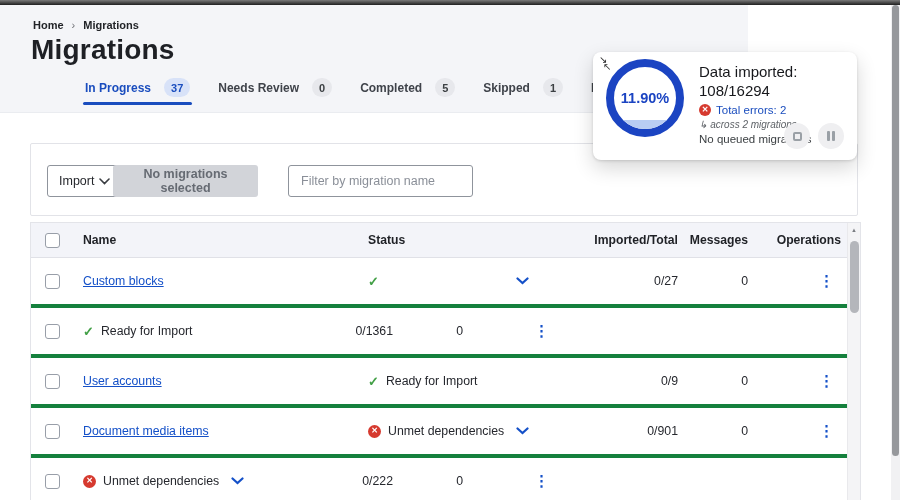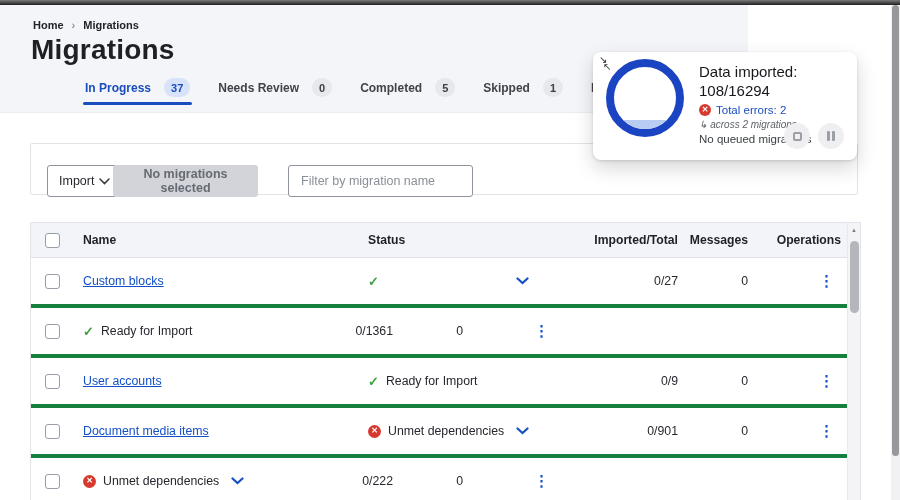--- a/index.html
+++ b/index.html
@@ -59,21 +59,21 @@
   .fc-across { font-size:10px; font-style:italic; color:#5f6368; margin-top:3px; }
   .fc-queue { font-size:11.5px; color:#3c4043; margin-top:3px; }
   .fc-buttons { position:absolute; right:13px; bottom:11px; display:flex; gap:8px; }
   .cbtn { width:26px; height:26px; border-radius:50%; background:#efeff1; border:none;
     display:flex; align-items:center; justify-content:center; cursor:pointer; padding:0; }
   .stop-ico { width:9px; height:9px; border:2px solid #9aa0a6; border-radius:2px; }
   .pause-ico { display:flex; gap:2px; }
   .pause-ico i { width:3px; height:10px; background:#9aa0a6; border-radius:1px; }
 
   
-  .toolbar-card { position:absolute; left:30px; top:143px; width:828px; height:52px;
+  .toolbar-card { position:absolute; left:30px; top:143px; width:828px; height:73px;
     background:#fff; border:1px solid #e2e3e8; border-radius:2px; }
   .import-btn { position:absolute; left:16px; top:21px; height:32px; padding:0 11px;
     background:#fff; border:1px solid #8f949c; border-radius:3px; font-size:12.5px;
     color:#26282d; display:flex; align-items:center; gap:5px; cursor:pointer;
     font-family:"Liberation Sans",sans-serif; }
   .sel-btn { position:absolute; left:82px; top:21px; height:32px; width:145px;
     background:#d2d4d9; border:none; border-radius:3px; font-size:12.5px; font-weight:bold;
     color:#666b73; cursor:default; font-family:"Liberation Sans",sans-serif; }
   .filter-input { position:absolute; left:257px; top:21px; width:185px; height:32px;
     border:1px solid #8f949c; border-radius:3px; padding:0 12px; font-size:12.5px;
@@ -169,20 +169,21 @@
   <input class="filter-input" type="text" placeholder="Filter by migration name" style="">
 </div>
 
 <div class="float-card">
   <div class="collapse-icon">
     <span class="a1">↘</span>
     <span class="a2">↖</span>
   </div>
   <div class="ring">
     <div class="fill"></div>
+    <div class="pct">11.90%</div>
   </div>
   <div class="fc-text">
     <div class="fc-big">Data imported:</div>
     <div class="fc-big">108/16294</div>
     <div class="fc-errors">
       <span class="err-ico">✕</span>
       <span>Total errors: 2</span>
     </div>
     <div class="fc-across">
       <span>↳</span>

